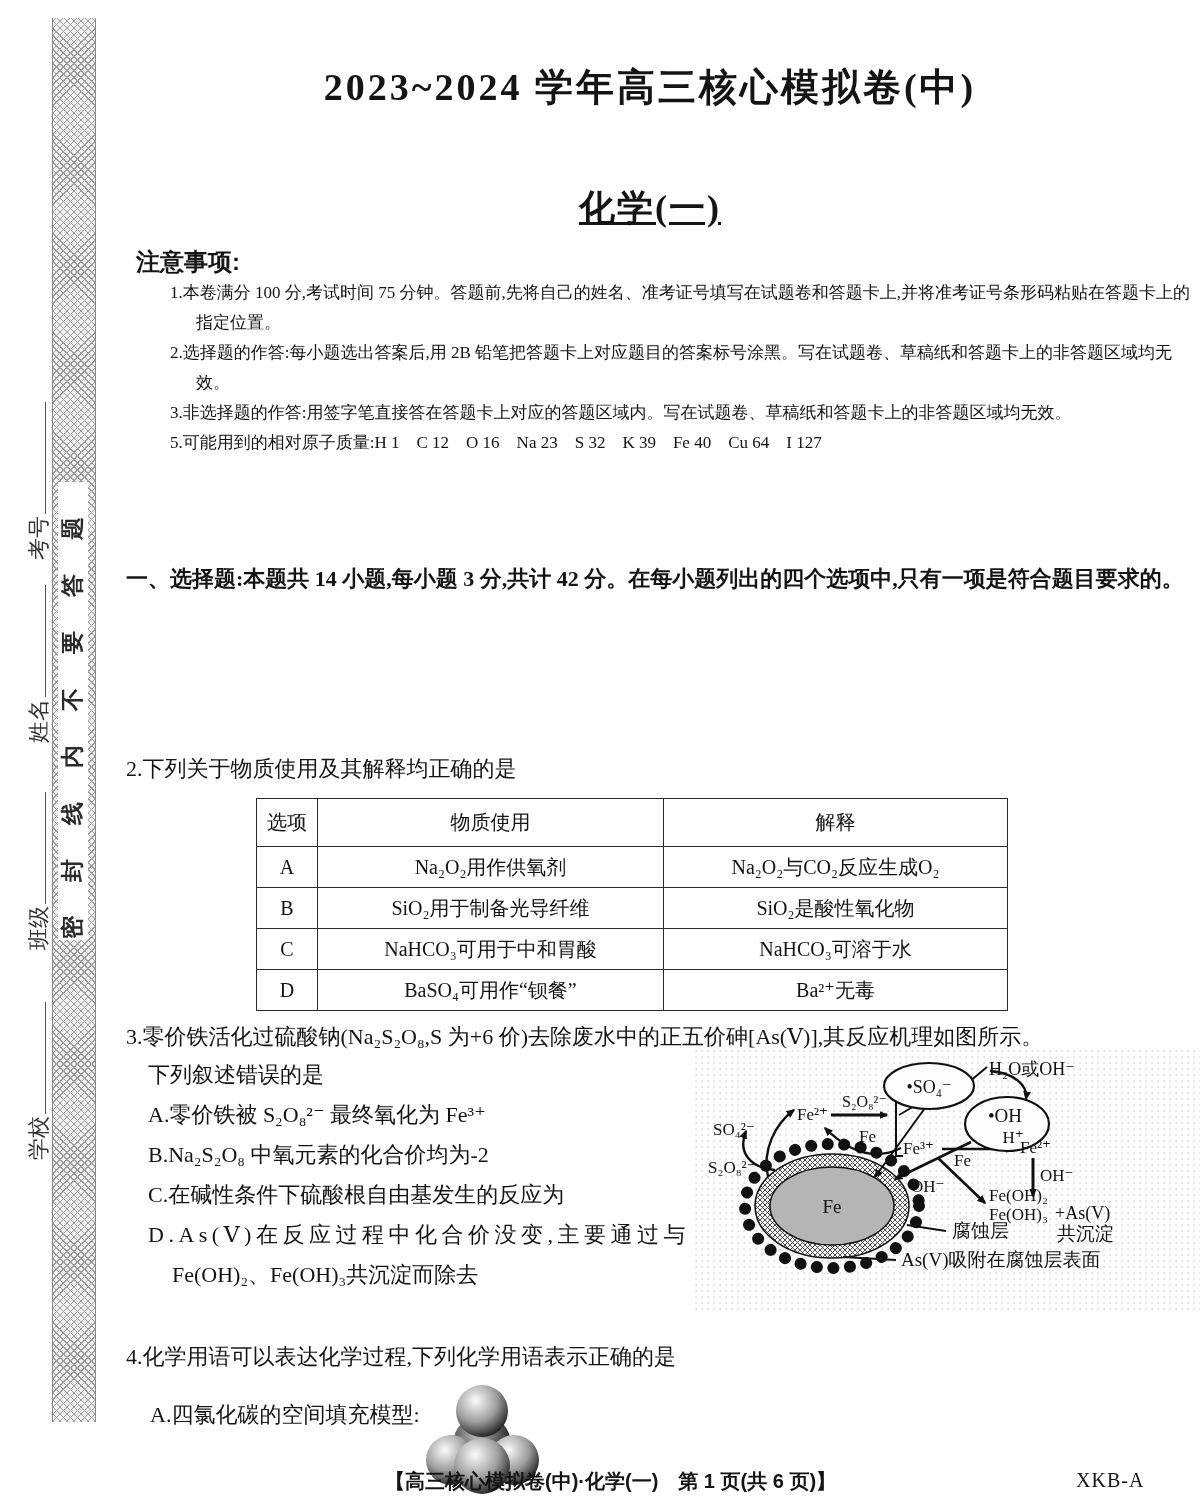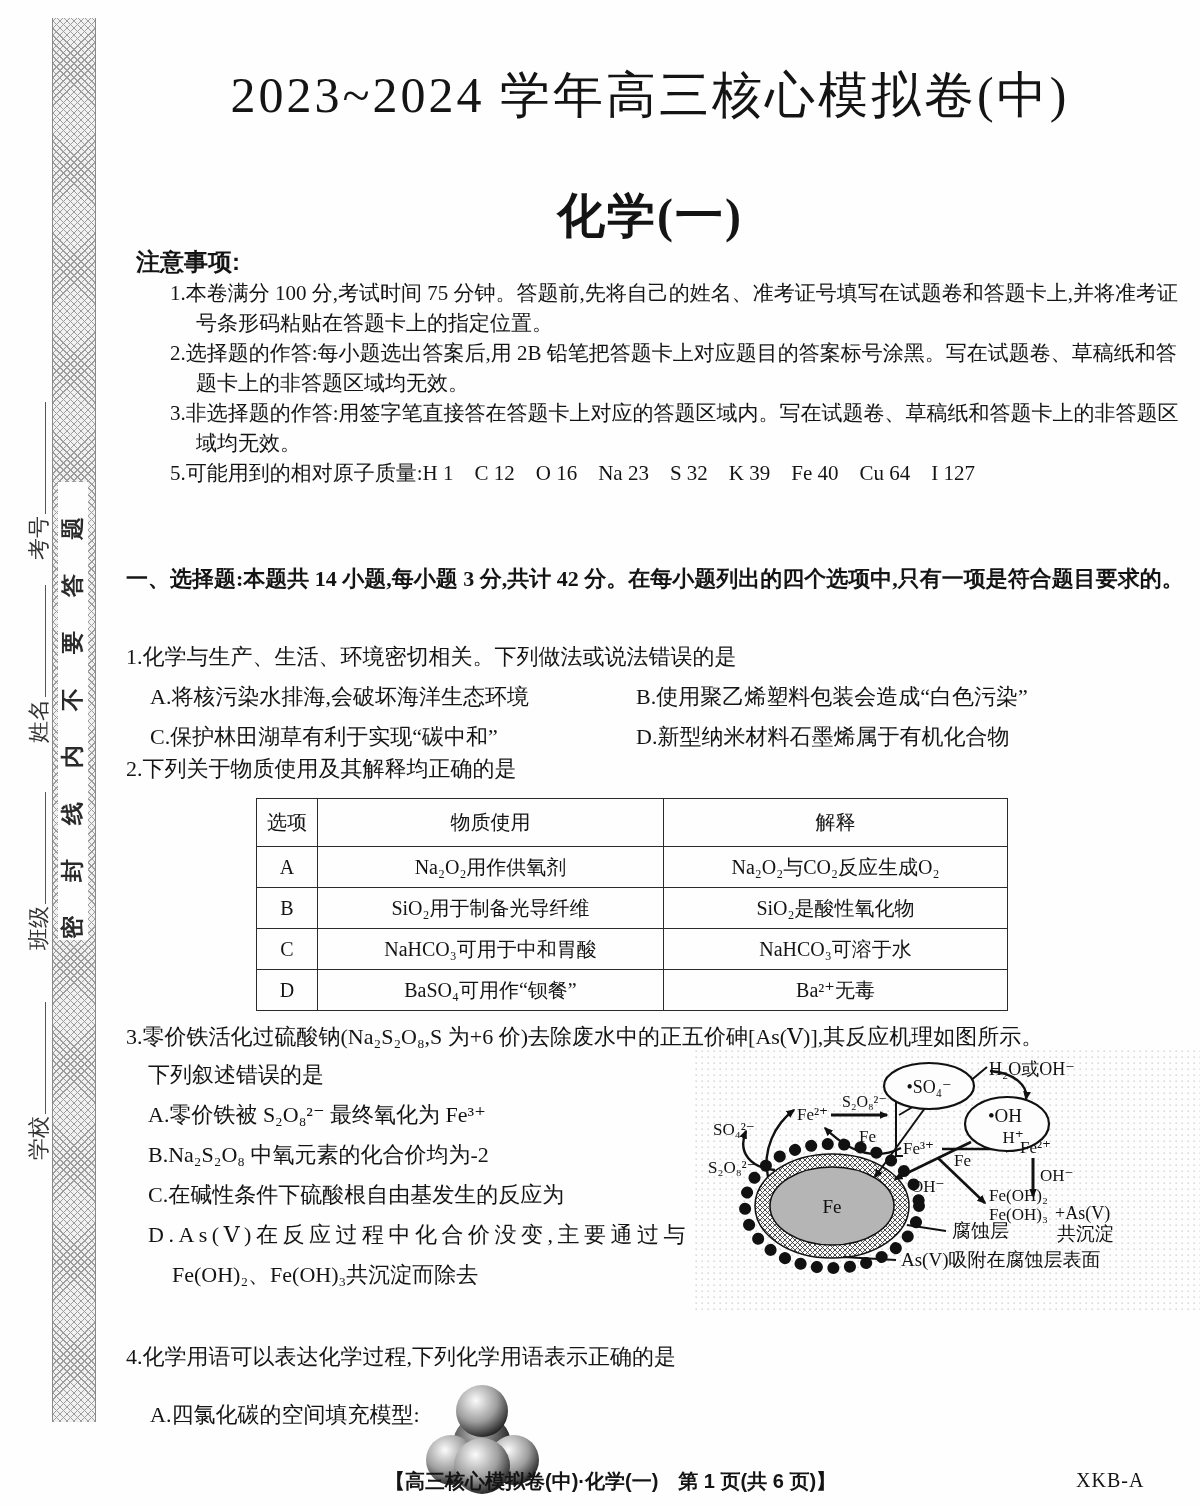--- a/index.html
+++ b/index.html
@@ -23,28 +23,28 @@
     letter-spacing:34px;line-height:30px;white-space:nowrap;color:#2a2a2a;
   }
   .side-field{
     position:absolute;height:26px;width:170px;transform:rotate(-90deg);
     font-size:22px;line-height:26px;white-space:nowrap;color:#333;
   }
   .side-field .flabel{display:inline-block;vertical-align:bottom;}
   .side-field .fline{display:inline-block;width:112px;height:20px;border-bottom:1.5px solid #555;margin-left:2px;}
   
   .title{position:absolute;left:110px;top:62px;width:1080px;text-align:center;
-    font-size:50px;font-weight:normal;letter-spacing:3px;}
+    font-size:38px;font-weight:bold;letter-spacing:3px;}
   .subject{position:absolute;left:110px;top:184px;width:1080px;text-align:center;
-    font-size:48px;font-weight:bold;letter-spacing:2px;}
+    font-size:36px;font-weight:bold;letter-spacing:2px;text-decoration:underline;}
   
   .notice{position:absolute;left:126px;top:246px;width:1064px;}
   .notice-heading{font-size:24px;font-weight:bold;font-family:"Liberation Sans","DejaVu Sans",sans-serif;margin-left:10px;}
   .notice-item{margin-left:44px;padding-left:26px;text-indent:-26px;
-    font-size:21px;line-height:30px;}
+    font-size:17px;line-height:30px;}
   
   .sec-heading{position:absolute;left:126px;top:560px;width:1048px;
     font-size:22px;font-weight:bold;line-height:38px;padding-left:38px;text-indent:-38px;}
   .q{position:absolute;left:126px;width:1064px;font-size:22px;line-height:37px;}
   #q1{top:638px;}
   .opt-row{display:flex;margin-left:24px;margin-top:3px;}
   .opt-cell-l{width:486px;}
   .opt-cell-r{flex:1;}
   
   #q2{top:750px;}
@@ -102,31 +102,20 @@
   <div class="notice">
     <div class="notice-heading">注意事项:</div>
     <div class="notice-item">1.本卷满分 100 分,考试时间 75 分钟。答题前,先将自己的姓名、准考证号填写在试题卷和答题卡上,并将准考证号条形码粘贴在答题卡上的指定位置。</div>
     <div class="notice-item">2.选择题的作答:每小题选出答案后,用 2B 铅笔把答题卡上对应题目的答案标号涂黑。写在试题卷、草稿纸和答题卡上的非答题区域均无效。</div>
     <div class="notice-item">3.非选择题的作答:用签字笔直接答在答题卡上对应的答题区域内。写在试题卷、草稿纸和答题卡上的非答题区域均无效。</div>
     <div class="notice-item">5.可能用到的相对原子质量:H 1　C 12　O 16　Na 23　S 32　K 39　Fe 40　Cu 64　I 127</div>
   </div>
 
   <div class="sec-heading">一、选择题:本题共 14 小题,每小题 3 分,共计 42 分。在每小题列出的四个选项中,只有一项是符合题目要求的。</div>
 
-  <div class="q" id="q1">
-    <div>1.化学与生产、生活、环境密切相关。下列做法或说法错误的是</div>
-    <div class="opt-row">
-      <div class="opt-cell-l">A.将核污染水排海,会破坏海洋生态环境</div>
-      <div class="opt-cell-r">B.使用聚乙烯塑料包装会造成“白色污染”</div>
-    </div>
-    <div class="opt-row">
-      <div class="opt-cell-l">C.保护林田湖草有利于实现“碳中和”</div>
-      <div class="opt-cell-r">D.新型纳米材料石墨烯属于有机化合物</div>
-    </div>
-  </div>
 
   <div class="q" id="q2">
     <div>2.下列关于物质使用及其解释均正确的是</div>
     <table class="q2t">
       <tbody>
           <tr>
         <th class="colA">选项</th>
         <th class="colB">物质使用</th>
         <th class="colC">解释</th>
       </tr>

